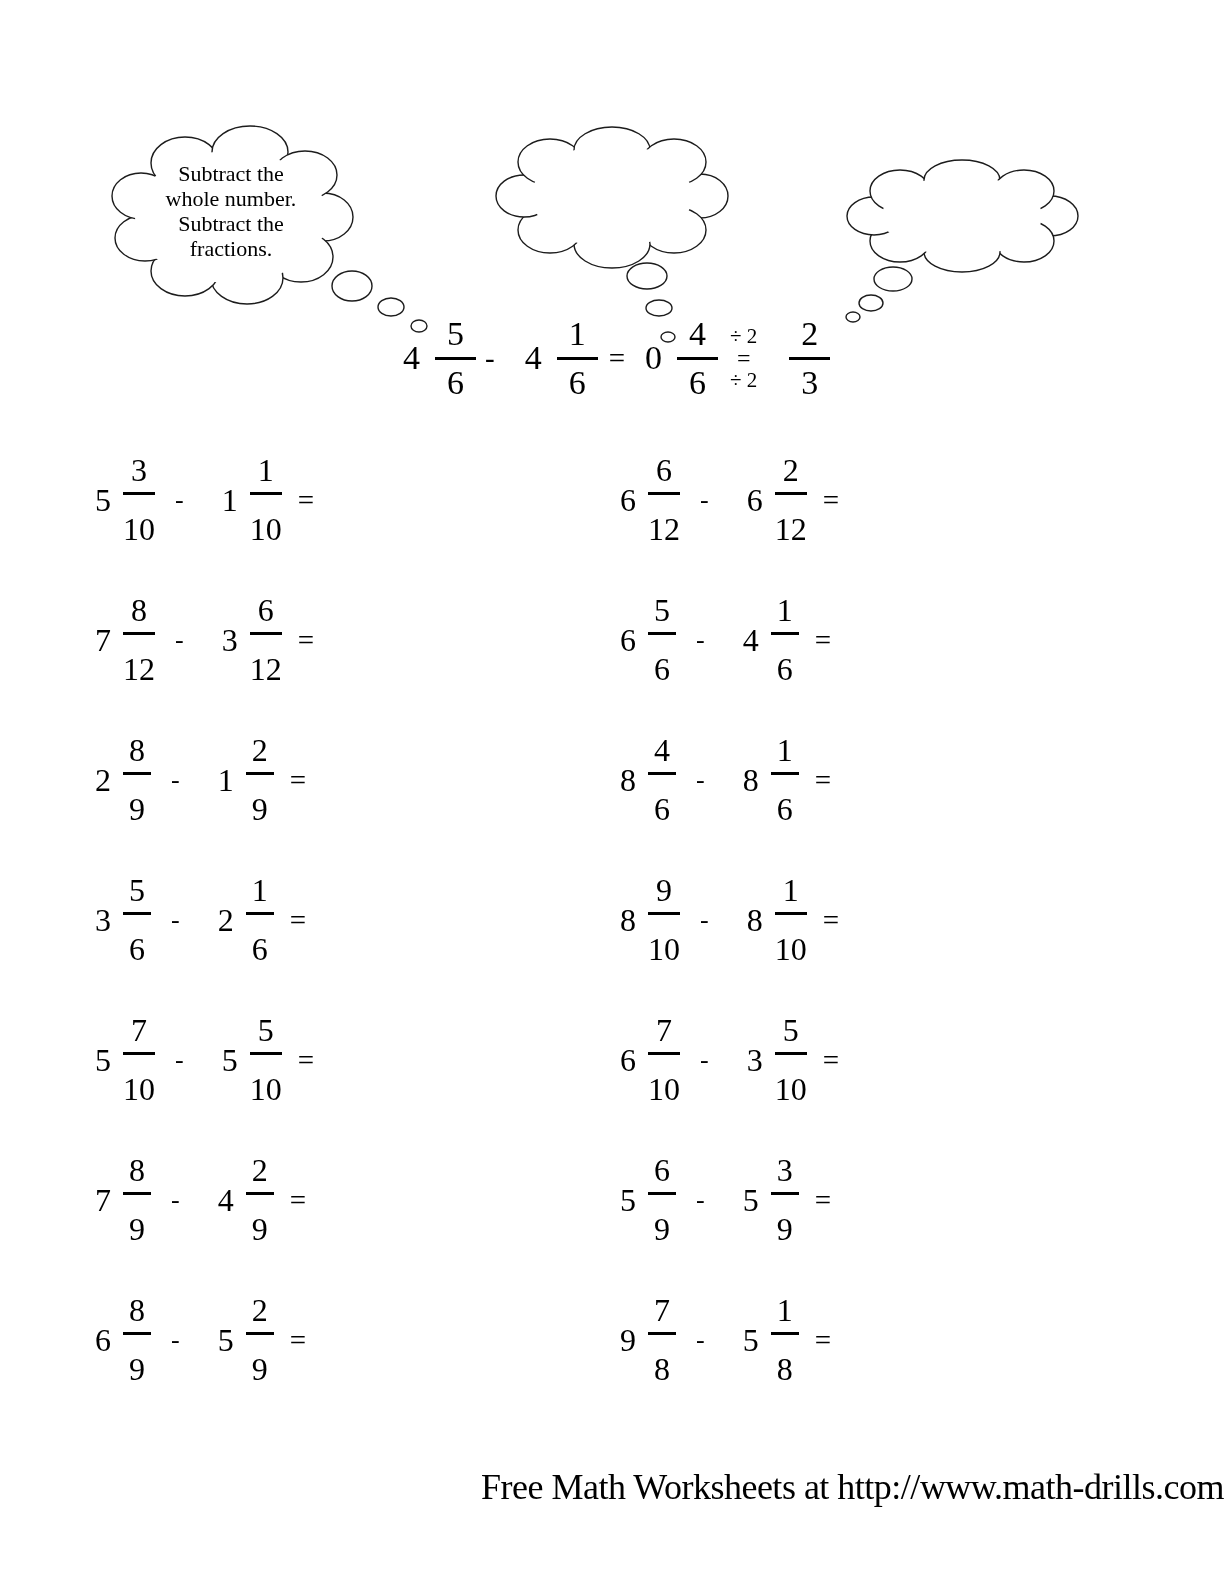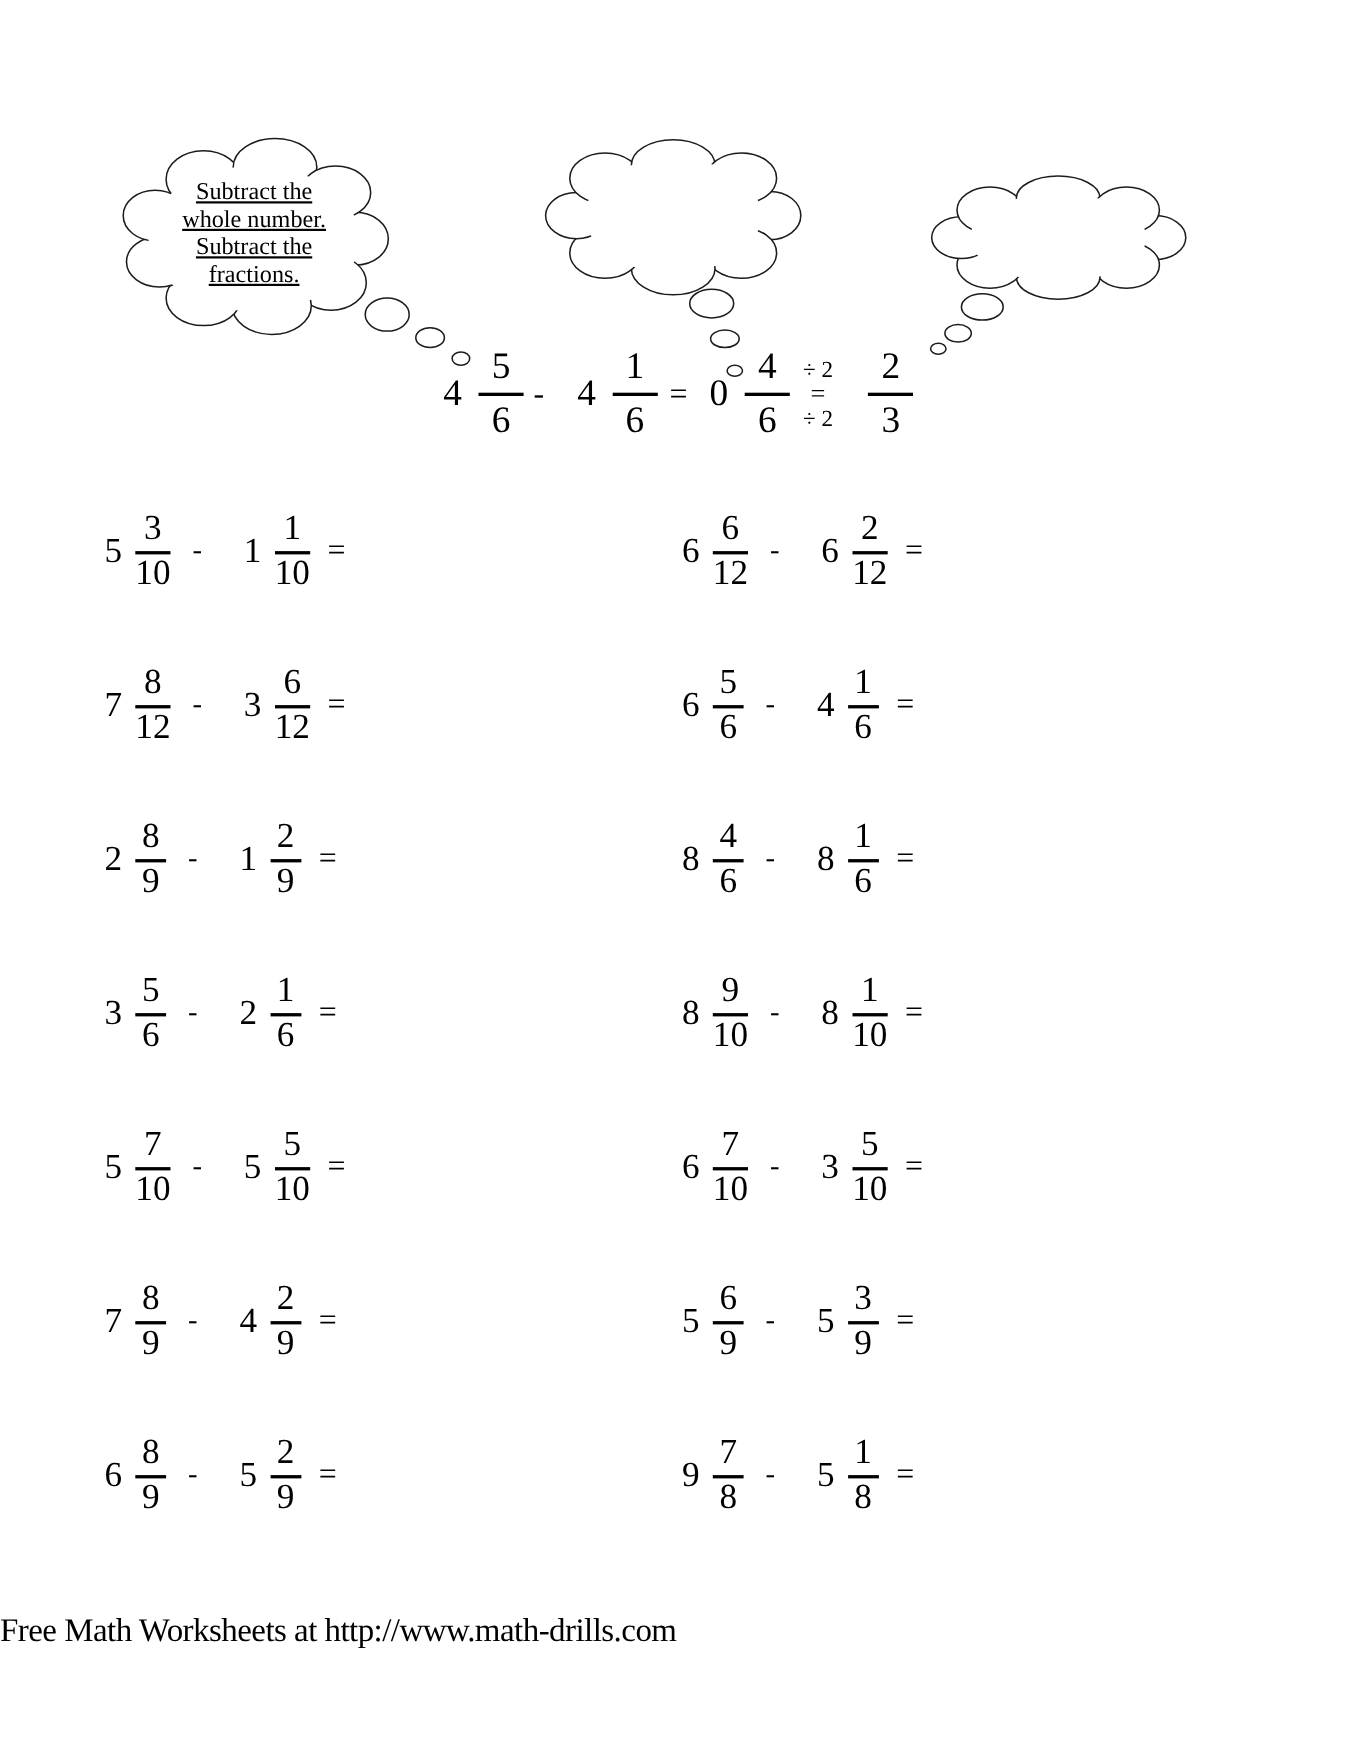--- a/index.html
+++ b/index.html
@@ -15,28 +15,28 @@
   .title{
     position:absolute;top:80px;left:0;width:100%;
     text-align:center;
     font-size:41px;font-weight:700;letter-spacing:-1px;
     margin:0;
   }
   .clouds-svg{position:absolute;top:0;left:0;pointer-events:none;}
   .clouds-svg ellipse{fill:#ffffff;stroke:#1c1c1c;stroke-width:1.4;}
   .clouds-svg ellipse.cover{stroke:none;}
   .cloud-text{position:absolute;text-align:center;font-size:22px;line-height:25px;}
-  .cloud-text.c1{left:131px;top:161px;width:200px;text-decoration:underline;}
+  .cloud-text.c1{left:131px;top:161px;width:200px;}
   .cloud-text.c2{left:512px;top:149px;width:200px;line-height:26px;}
   .cloud-text.c3{left:862px;top:189px;width:200px;line-height:27px;}
 
   
   .frac{display:inline-flex;flex-direction:column;align-items:stretch;text-align:center;line-height:1.05;}
   .frac .num{border-bottom:3px solid #000;padding:0 6px 4px;}
-  .frac .den{padding-top:0;}
+  .frac .den{padding-top:18px;}
 
   
   .example{position:absolute;left:403px;top:316px;display:flex;align-items:center;font-size:34px;}
   .example .frac{margin-left:15px;}
   .example .frac .num{padding:0 12px 5px;}
   .example .frac .den{padding-top:5px;}
   .ex-op{font-size:29px;}
   .ex-minus{margin:0 30px 0 9px;}
   .ex-eq{margin:0 20px 0 11px;}
   .reduce{display:inline-flex;flex-direction:column;align-items:center;
@@ -48,21 +48,21 @@
   .col{position:absolute;top:430px;display:flex;flex-direction:column;}
   .col.left{left:95px;}
   .col.right{left:620px;}
   .problem{height:140px;display:flex;align-items:center;font-size:32px;}
   .problem .frac{margin-left:12px;}
   .problem .op.minus{font-size:26px;margin:0 38px 0 20px;}
   .problem .op.eq{font-size:29px;margin-left:16px;}
 
   .footer{
     position:absolute;top:1466px;left:0;width:100%;
-    text-align:left;font-size:30px;letter-spacing:-0.5px;
+    text-align:right;font-size:36px;letter-spacing:-0.5px;
   }
 </style>
 </head>
 <body>
 
 <div class="page">
 
 
   <svg class="clouds-svg" width="1224" height="360" viewBox="0 0 1224 360" xmlns="http://www.w3.org/2000/svg">
     <g>

